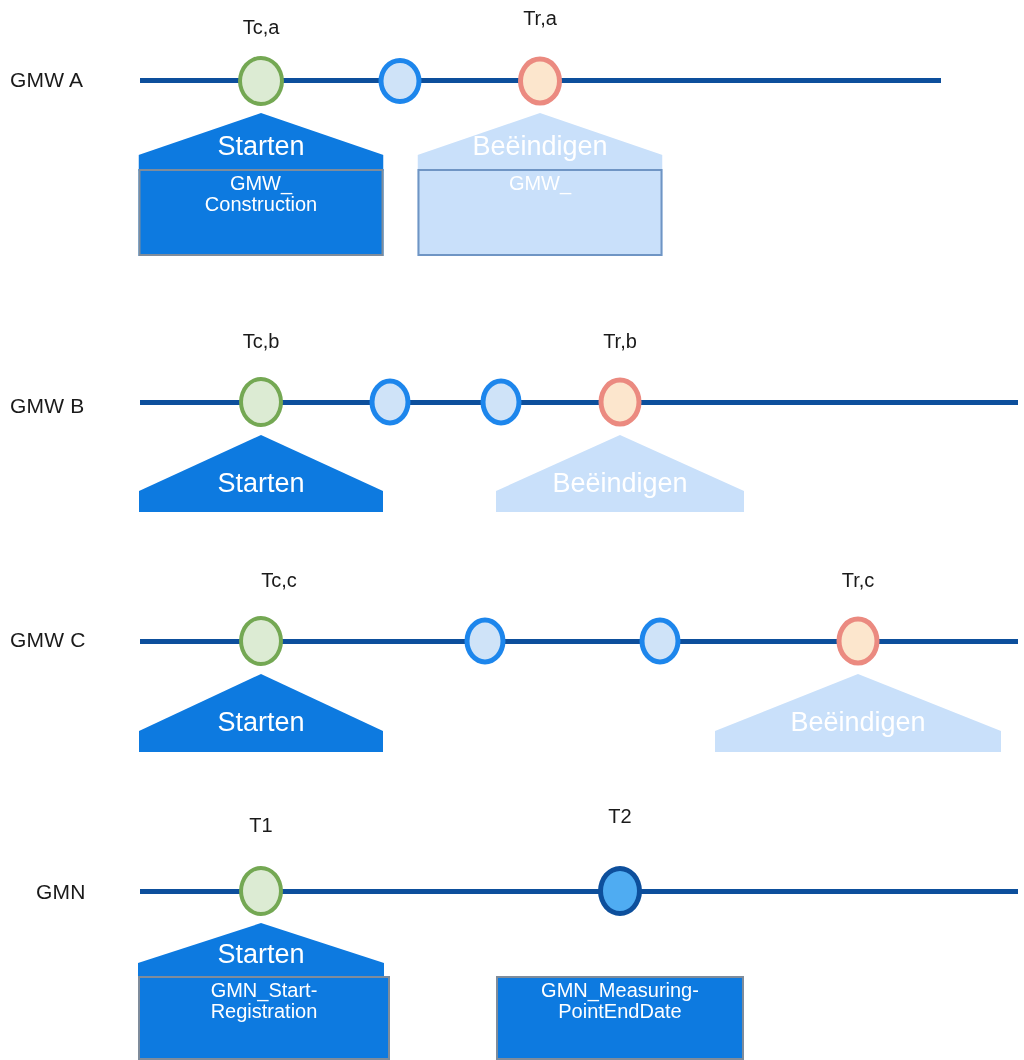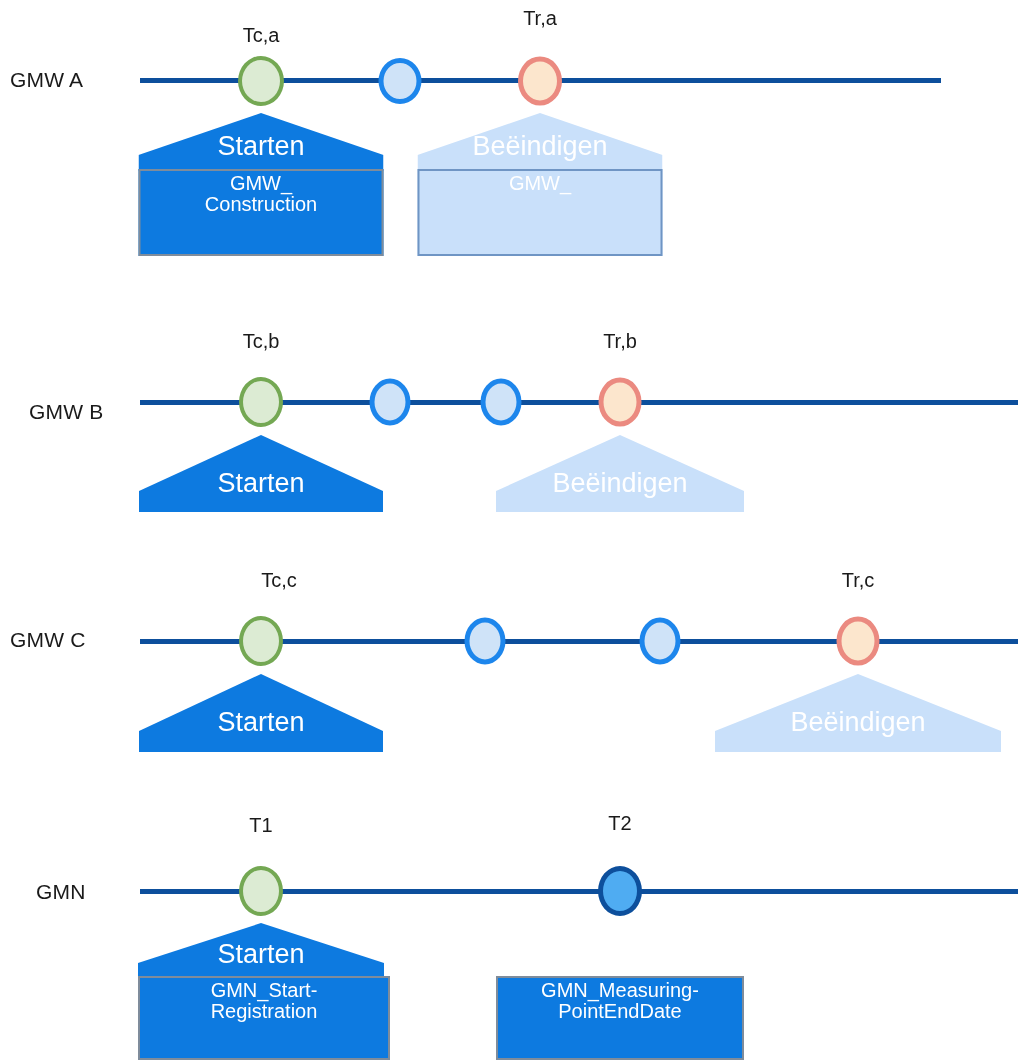--- a/index.html
+++ b/index.html
@@ -118,21 +118,21 @@
 </style>
 </head>
 <body>
 
 <div id="diagram">
 
   <div class="row" style="top:0px;height:270px;">
     <div class="row-label" style="left:10px;top:68px;">GMW A</div>
     <div class="axis" style="left:140px;top:78px;width:801px;"></div>
 
-    <div class="tick-label" style="left:261px;top:24px;">Tc,a</div>
+    <div class="tick-label" style="left:261px;top:16px;">Tc,a</div>
     <div class="tick-label" style="left:540px;top:7px;">Tr,a</div>
 
     <div class="callout solid" style="left:261px;top:113px;width:245px;height:143px;">
       <div class="pent" style="height:58px;">
         <svg viewBox="0 0 245 58" preserveAspectRatio="none" aria-hidden="true">
           <polygon points="122.5,0 245,42 245,58 0,58 0,42" fill="#0d7ae0"></polygon>
         </svg>
         <div class="pent-label" style="top:18px;">Starten</div>
       </div>
       <div class="box" style="left:0px;top:56px;width:245px;height:87px;">
@@ -152,21 +152,21 @@
         <div>GMW_</div>
       </div>
     </div>
 
     <div class="marker green" style="left:261px;top:81px;width:46px;height:50px;"></div>
     <div class="marker blue" style="left:400px;top:81px;width:43px;height:46px;"></div>
     <div class="marker red" style="left:540px;top:81px;width:44px;height:49px;"></div>
   </div>
 
   <div class="row" style="top:320px;height:195px;">
-    <div class="row-label" style="left:10px;top:80px;margin-left:19px;">GMW B</div>
+    <div class="row-label" style="left:10px;top:74px;">GMW B</div>
     <div class="axis" style="left:140px;top:80px;width:878px;"></div>
 
     <div class="tick-label" style="left:261px;top:10px;">Tc,b</div>
     <div class="tick-label" style="left:620px;top:10px;">Tr,b</div>
 
     <div class="callout solid" style="left:261px;top:115px;width:244px;height:77px;">
       <div class="pent" style="height:77px;">
         <svg viewBox="0 0 244 77" preserveAspectRatio="none" aria-hidden="true">
           <polygon points="122,0 244,56 244,77 0,77 0,56" fill="#0d7ae0"></polygon>
         </svg>
@@ -218,21 +218,21 @@
     <div class="marker blue" style="left:485px;top:81px;width:41px;height:47px;"></div>
     <div class="marker blue" style="left:660px;top:81px;width:41px;height:47px;"></div>
     <div class="marker red" style="left:858px;top:81px;width:43px;height:49px;"></div>
   </div>
 
   <div class="row" style="top:805px;height:255px;">
     <div class="row-label" style="left:36px;top:75px;">GMN</div>
     <div class="axis" style="left:140px;top:84px;width:878px;"></div>
 
     <div class="tick-label" style="left:261px;top:9px;">T1</div>
-    <div class="tick-label" style="left:620px;top:7px;">T2</div>
+    <div class="tick-label" style="left:620px;top:0;">T2</div>
 
     <div class="callout solid" style="left:261px;top:118px;width:246px;height:137px;">
       <div class="pent" style="height:55px;">
         <svg viewBox="0 0 246 55" preserveAspectRatio="none" aria-hidden="true">
           <polygon points="123,0 246,40 246,55 0,55 0,40" fill="#0d7ae0"></polygon>
         </svg>
         <div class="pent-label" style="top:16px;">Starten</div>
       </div>
       <div class="box" style="left:0px;top:53px;width:252px;height:84px;">
         <div>GMN_Start-</div>

